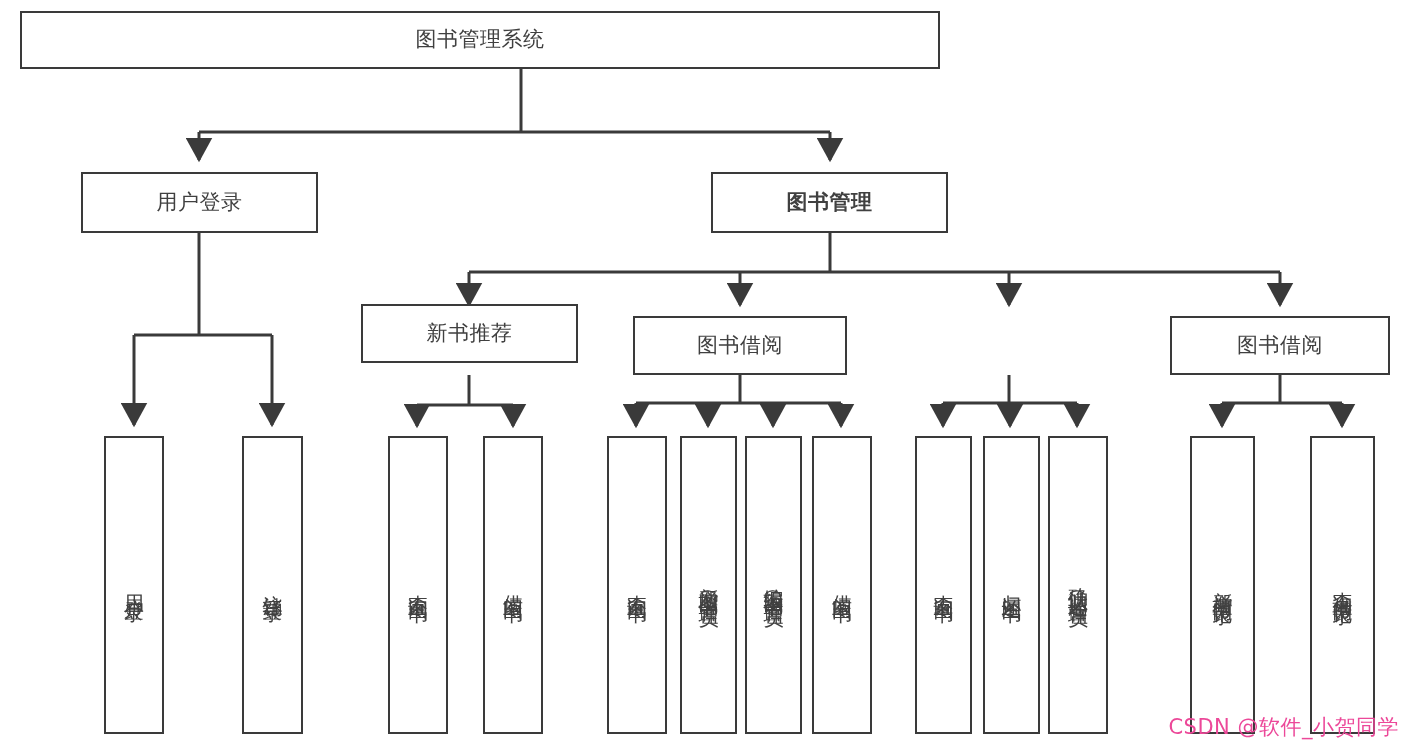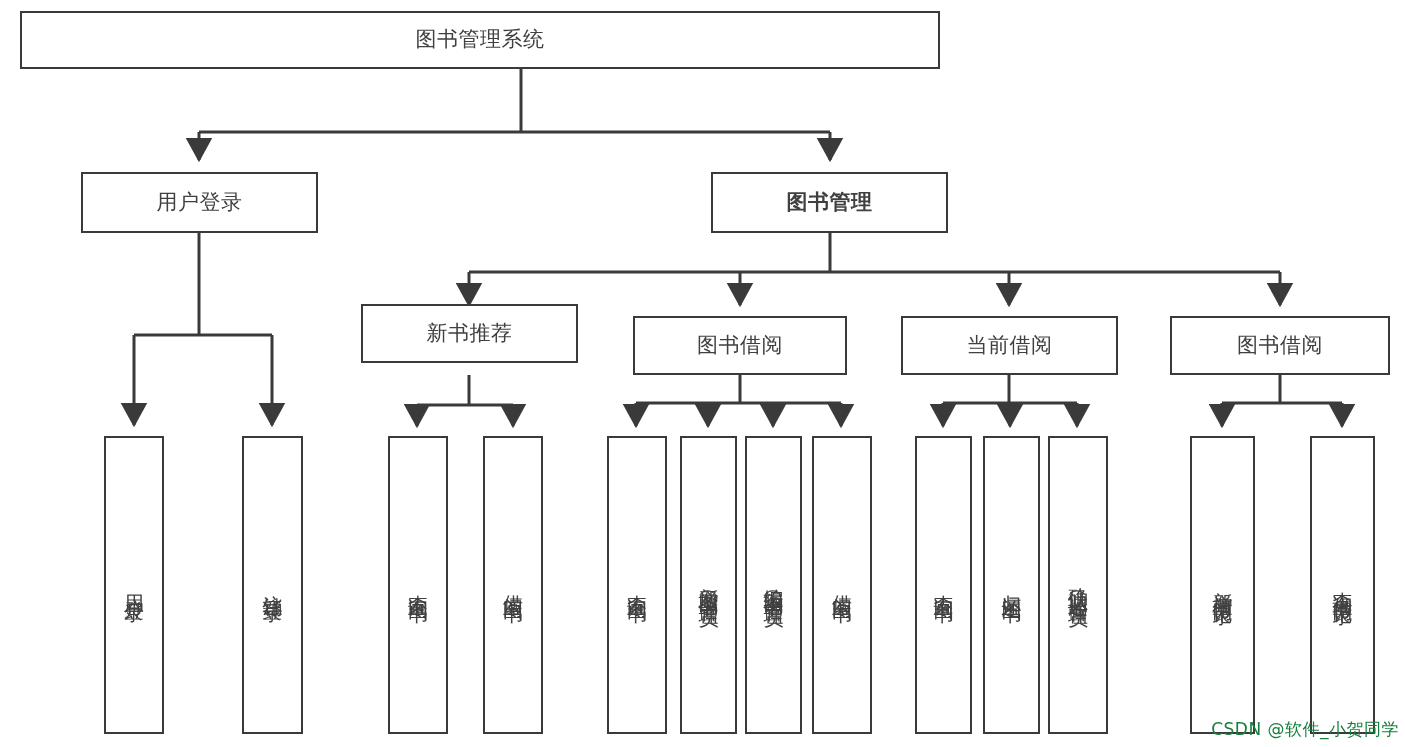--- a/index.html
+++ b/index.html
@@ -51,22 +51,22 @@
     white-space: nowrap;
     color: #404040;
   }
   .htext {
     white-space: nowrap;
   }
   #watermark {
     position: absolute;
     right: 6px;
     bottom: 6px;
-    font-size: 17px;
-    color: #15803d;
+    font-size: 21px;
+    color: #ec4899;
     letter-spacing: 0.5px;
     white-space: nowrap;
   }
 </style>
 </head>
 <body>
 
 <div id="canvas">
 
   <svg id="wires" viewBox="0 0 1405 747">
@@ -132,23 +132,20 @@
   </div>
 
   <div class="node h" style="left:361px; top:304px; width:217px; height:59px;">
     <span class="htext">新书推荐</span>
   </div>
 
   <div class="node h" style="left:633px; top:316px; width:214px; height:59px;">
     <span class="htext">图书借阅</span>
   </div>
 
-  <div class="node h" style="left:901px; top:316px; width:217px; height:59px;">
-    <span class="htext">当前借阅</span>
-  </div>
 
   <div class="node h" style="left:1170px; top:316px; width:220px; height:59px;">
     <span class="htext">图书借阅</span>
   </div>
 
   <div class="node leaf" style="left:104px; top:436px; width:60px; height:298px;">
     <span class="vtext">用户登录</span>
   </div>
 
   <div class="node leaf" style="left:242px; top:436px; width:61px; height:298px;">

